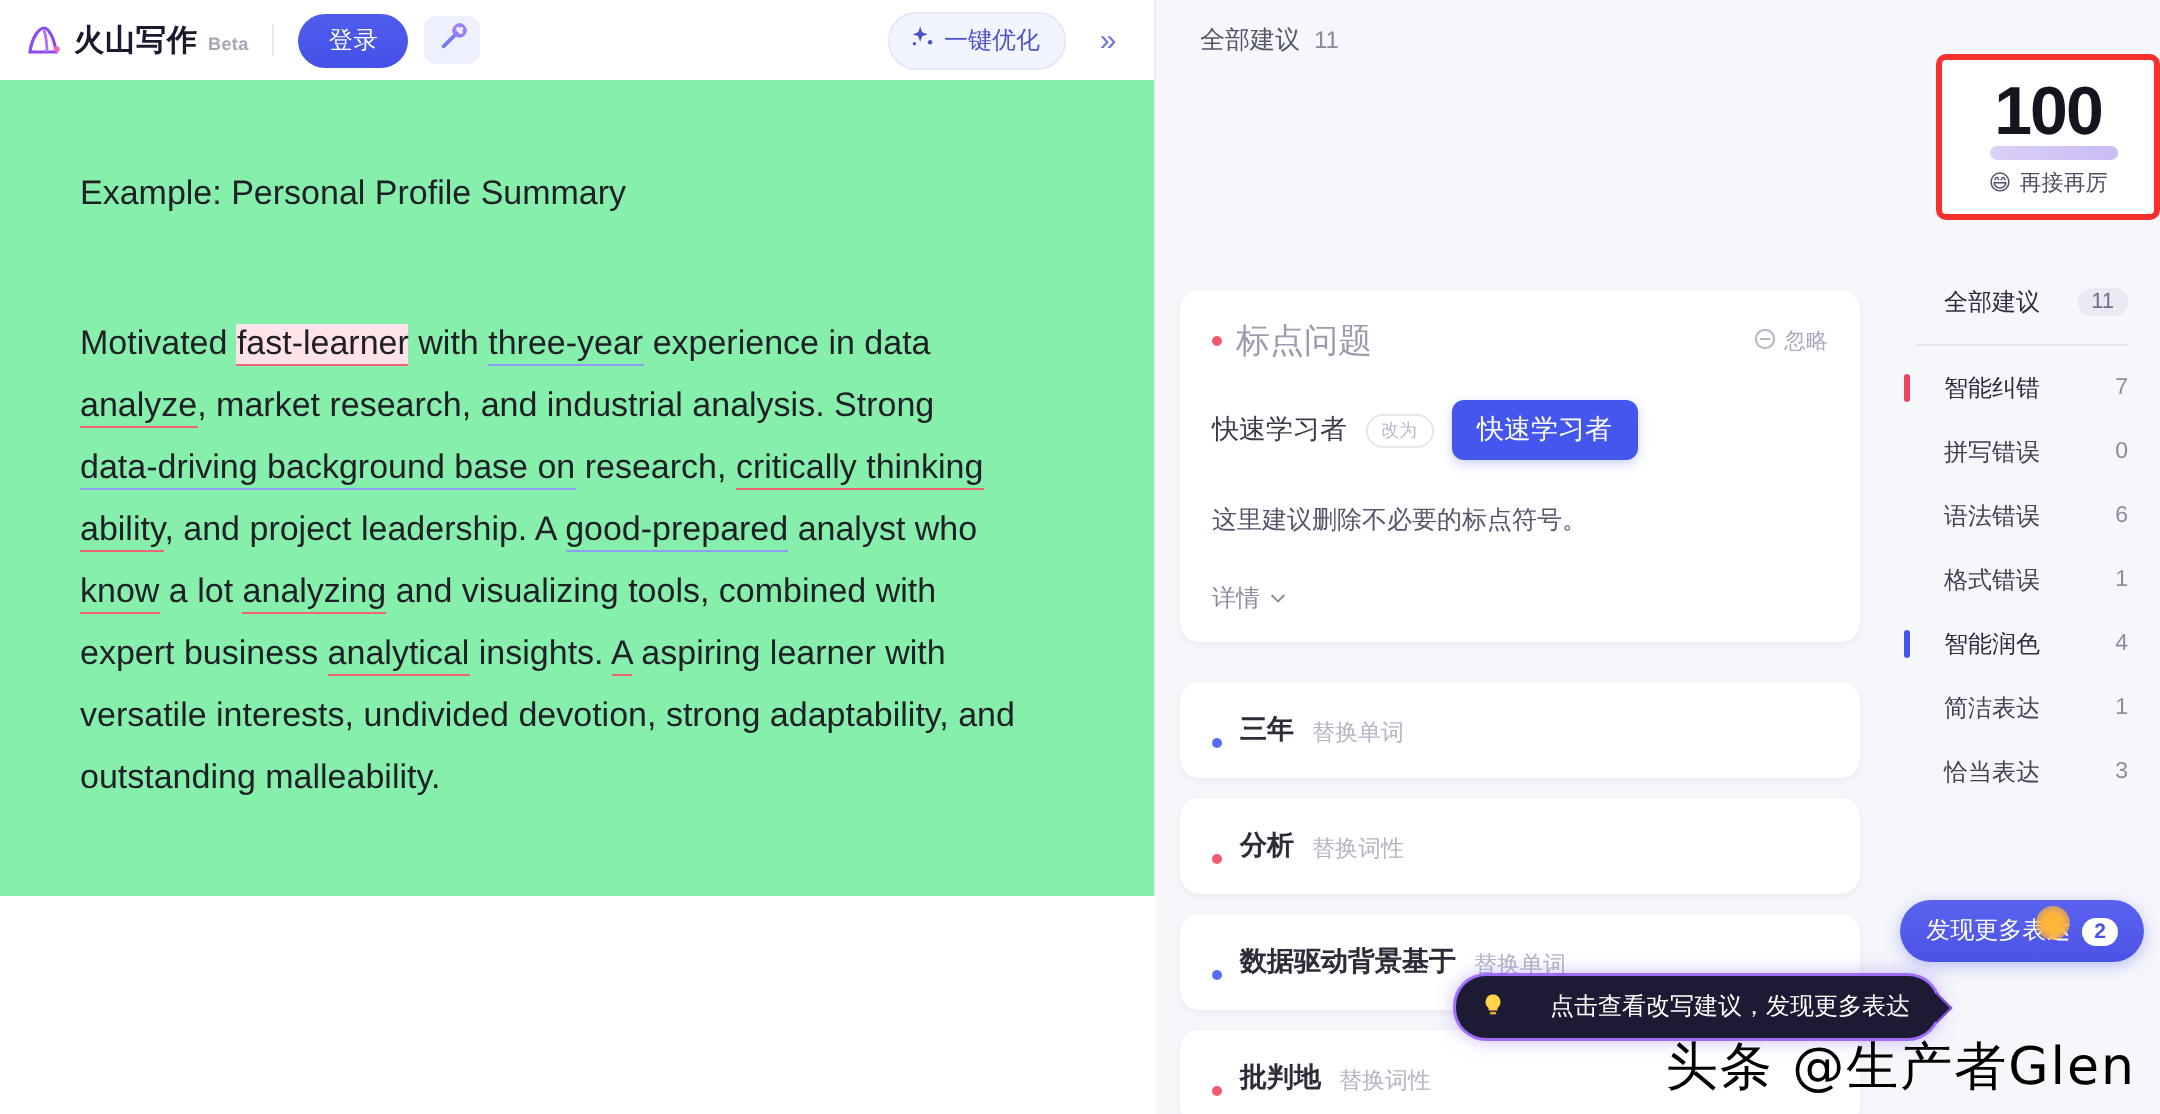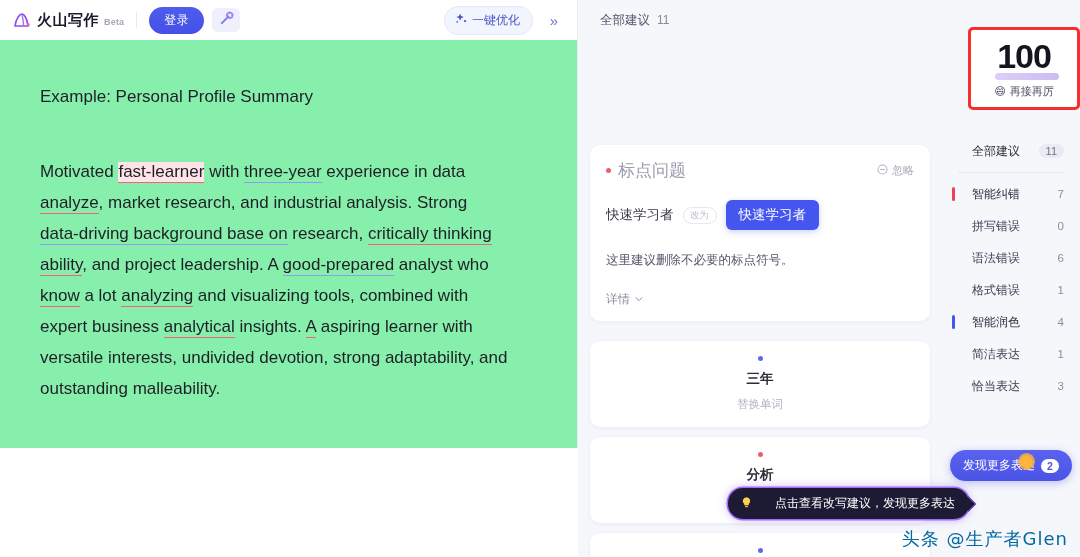--- a/index.html
+++ b/index.html
@@ -145,23 +145,22 @@
   }
   .card-more {
     margin-top: 22px; font-size: 12px; color: #8a8c9e;
     display: flex; align-items: center; gap: 4px; cursor: pointer;
   }
 
   .row {
     background: #fff; border-radius: 10px;
     box-shadow: 0 1px 4px rgba(30,32,70,.06);
     padding: 15px 16px;
-    display: flex; align-items: center; gap: 9px;
+    display: flex; align-items: flex-end; gap: 9px;
     cursor: pointer;
-    flex-direction: column;
   }
   .row-word { font-size: 13.5px; color: #2c2d39; font-weight: bold; }
   .row-act { font-size: 11.5px; color: #b3b5c3; }
 
   
   .tooltip {
     position: absolute; left: 150px; top: 448px;
     display: flex; align-items: center; gap: 22px;
     background: #1d1b33;
     border-radius: 15px;
@@ -256,21 +255,21 @@
   }
   .cursor-dot {
     position: absolute; left: 76px; top: 453px;
     width: 17px; height: 17px; border-radius: 50%;
     background: radial-gradient(circle,#ffb43a 40%, rgba(255,180,58,.35) 100%);
     z-index: 30; pointer-events: none;
   }
 
   .watermark {
     position: absolute; right: 12px; bottom: 6px;
-    font-size: 18px; color: #0369a1;
+    font-size: 26px; color: #000000;
     font-family: "DejaVu Sans", sans-serif;
     letter-spacing: 1px; z-index: 50;
     white-space: nowrap;
   }
 </style>
 </head>
 <body>
 
 <div class="app">
 

